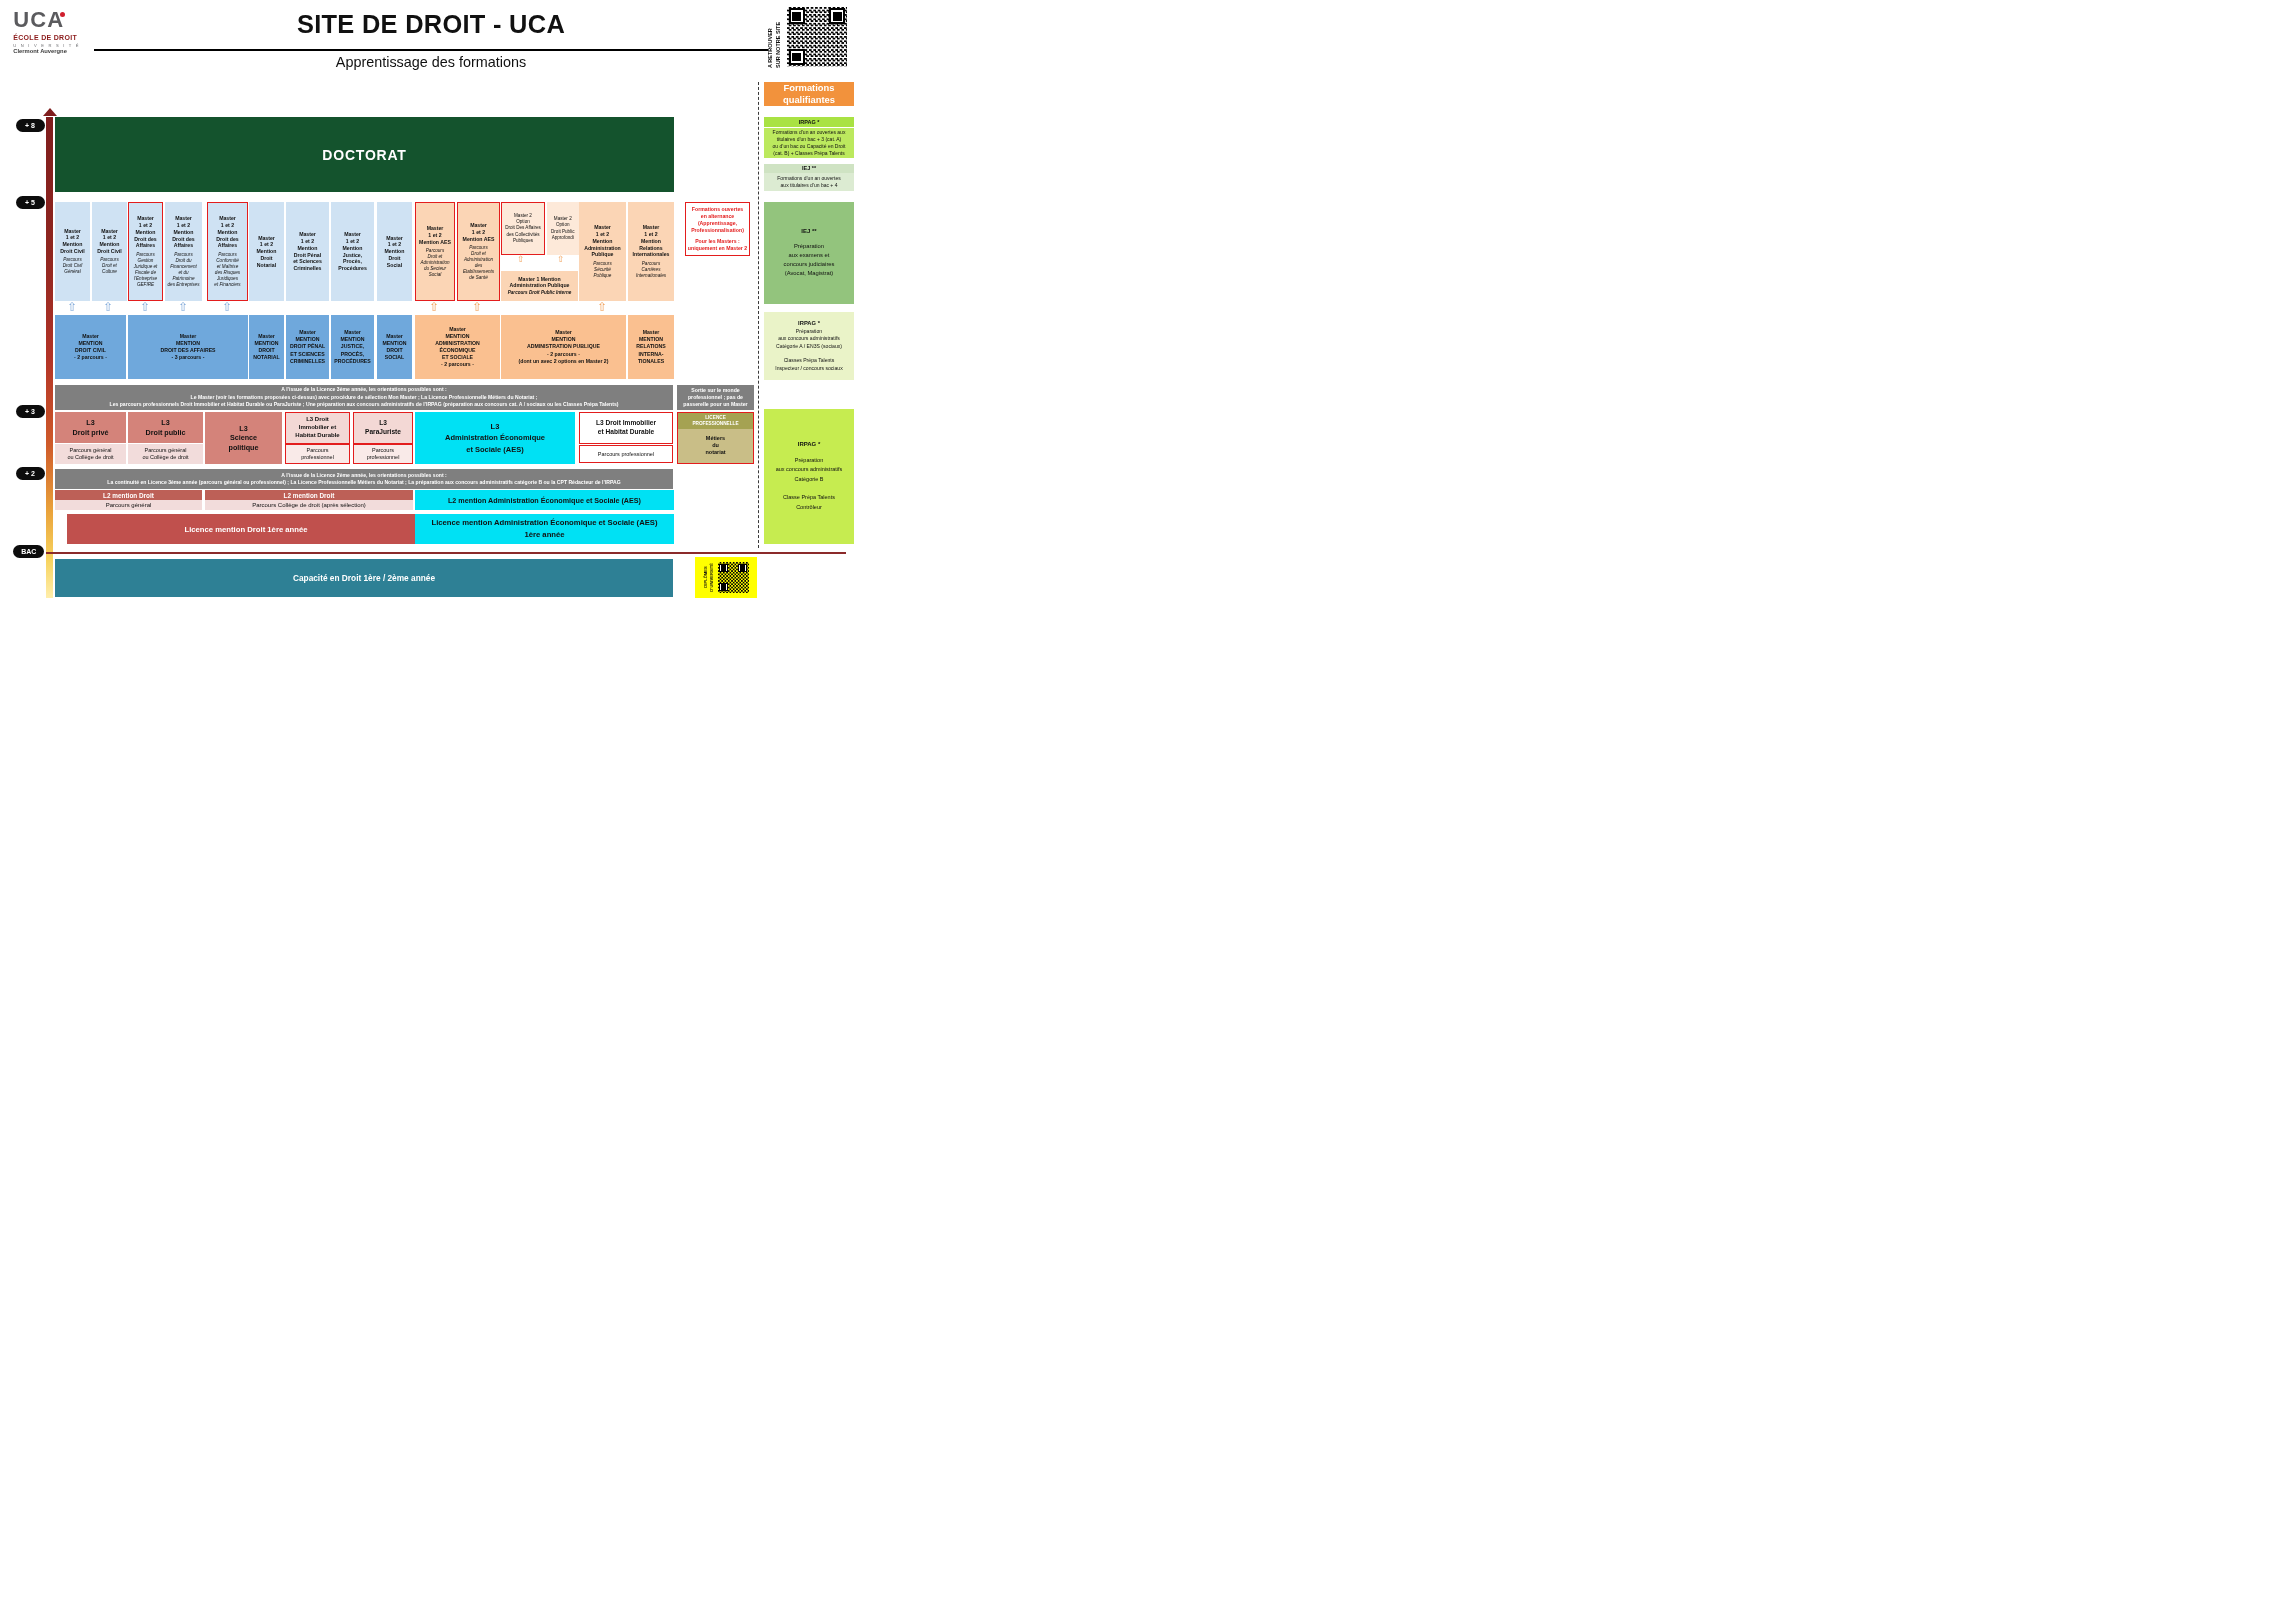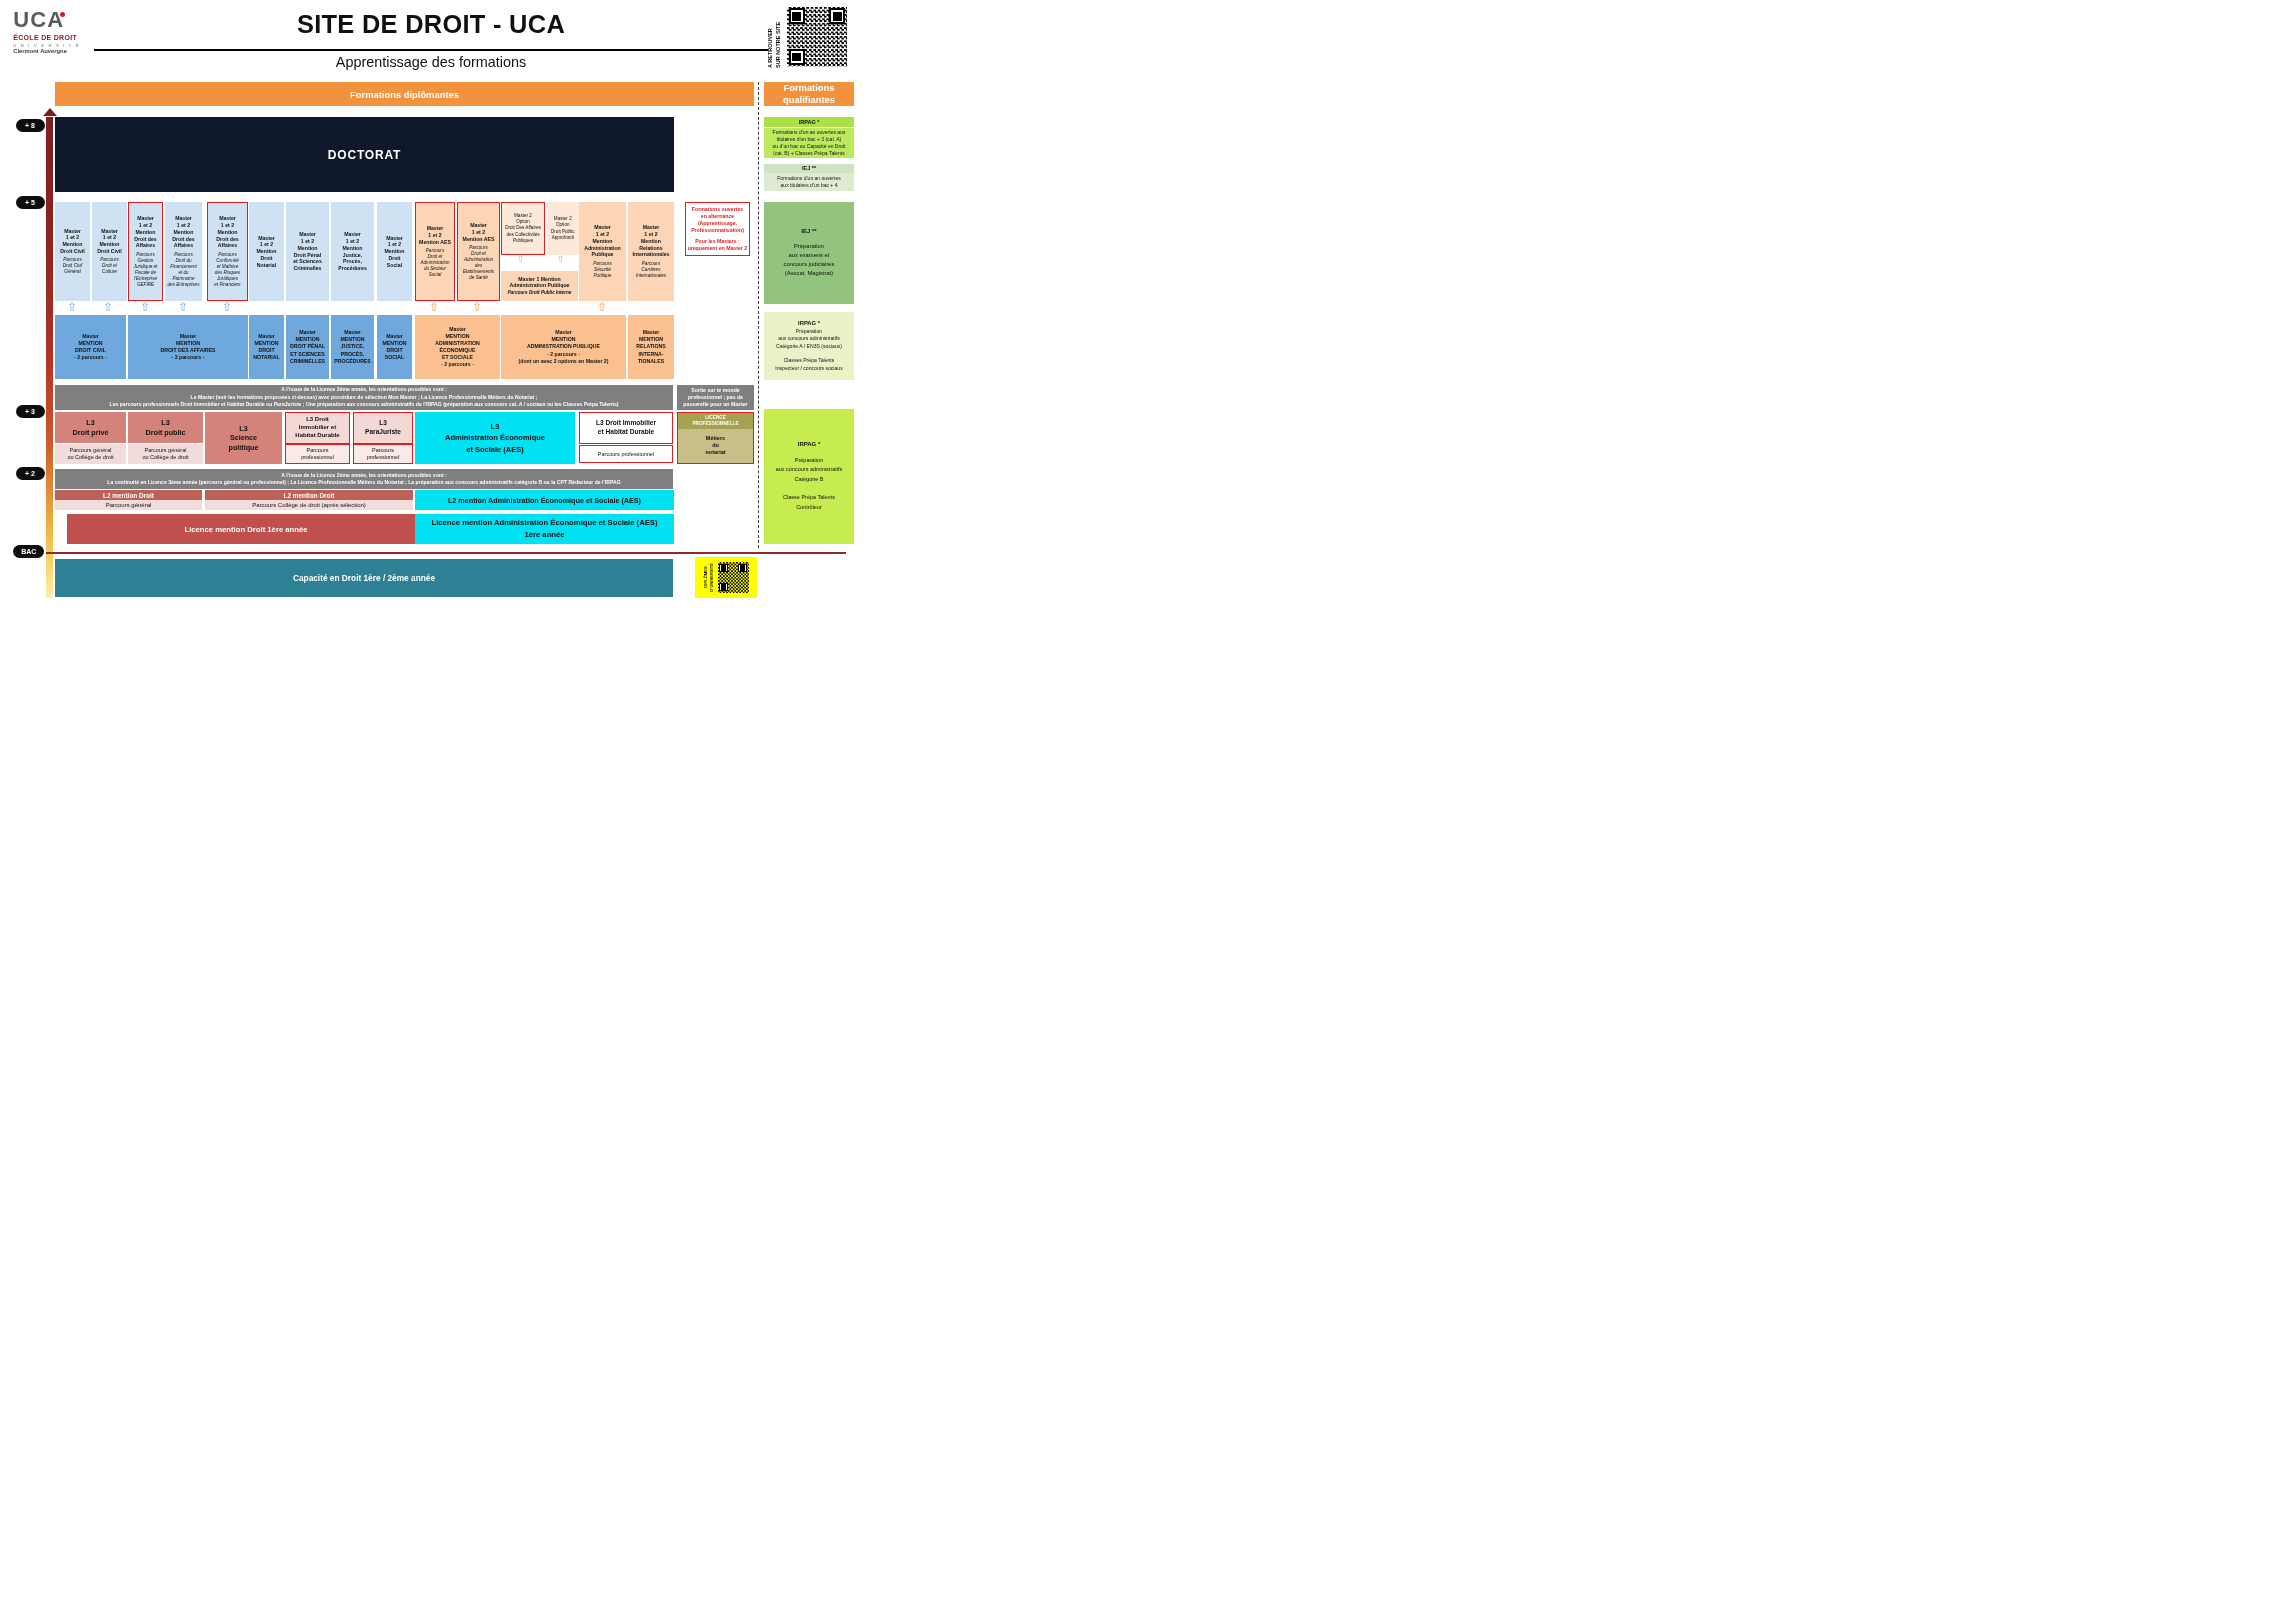--- a/index.html
+++ b/index.html
@@ -19,21 +19,21 @@
   .mblue{background:#6fa8dc;}
   .morange{background:#fac090;}
   .gray{background:#7f7f7f;color:#fff;}
   .rose{background:#d4837a;}
   .pink{background:#f2dcdb;}
   .cyan{background:#00e1f4;}
   .brick{background:#c0504d;color:#fff;margin-left:12px;}
   .brick2{background:#bd6057;color:#fff;}
   .teal{background:#2e8095;color:#fff;}
   .banner{background:#f2923c;color:#fff;font-size:9.4px;}
-  .doctorat{background:#0f172a;color:#fff;font-size:12px;letter-spacing:0.8px;}
+  .doctorat{background:#14532d;color:#fff;font-size:14px;letter-spacing:0.8px;}
   
   .bt{font-size:5.2px;line-height:1.3;}
   .bts{font-size:4.6px;line-height:1.35;}
   .bp{font-size:4.6px;line-height:1.3;margin-top:2.8px;}
   .mt{font-size:5.2px;line-height:1.35;}
   .info{font-size:5.1px;line-height:1.5;}
   .l3t{font-size:7.2px;line-height:1.3;}
   .l3s{font-size:5.5px;line-height:1.3;}
   .arrow{position:absolute;font-size:12px;line-height:1;}
   .ab{color:#7da7d8;}
@@ -82,21 +82,20 @@
   <div class="abs page-subtitle" style="left:138px;top:54px;width:586px;">Apprentissage des formations</div>
 
   <div class="abs vert b pre" style="left:767px;top:7.7px;height:60px;font-size:5.5px;line-height:1.4;">A RETROUVER
 SUR NOTRE SITE</div>
   <div class="qr" style="left:787px;top:6.6px;width:60px;height:60px;">
       <i class="f tl"></i>
       <i class="f tr"></i>
       <i class="f bl"></i>
     </div>
 
-  <div class="cell banner b" style="left:55px;top:82px;width:699px;height:24px;">Formations diplômantes</div>
   <div class="cell banner b pre" style="left:764px;top:82px;width:90px;height:24px;line-height:1.3;">Formations
 qualifiantes</div>
 
   <div class="abs" style="left:758px;top:82px;height:466px;border-left:1.1px dashed #3a3a3a;"></div>
 
   <div class="abs axis-arrow" style="left:43px;top:108px;"></div>
   <div class="abs axis-bar" style="left:46px;top:117px;width:7.2px;height:481px;"></div>
   <div class="pill" style="left:15.5px;top:119px;">+ 8</div>
   <div class="pill" style="left:15.5px;top:196px;">+ 5</div>
   <div class="pill" style="left:15.5px;top:405px;">+ 3</div>

